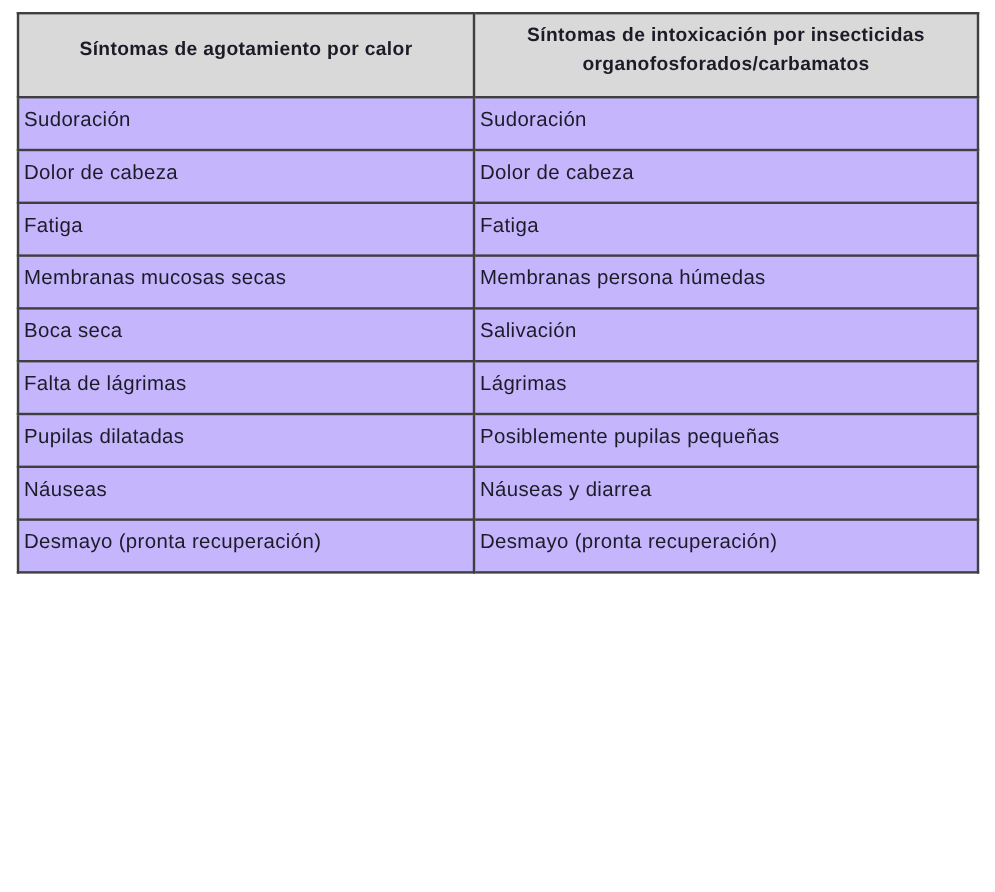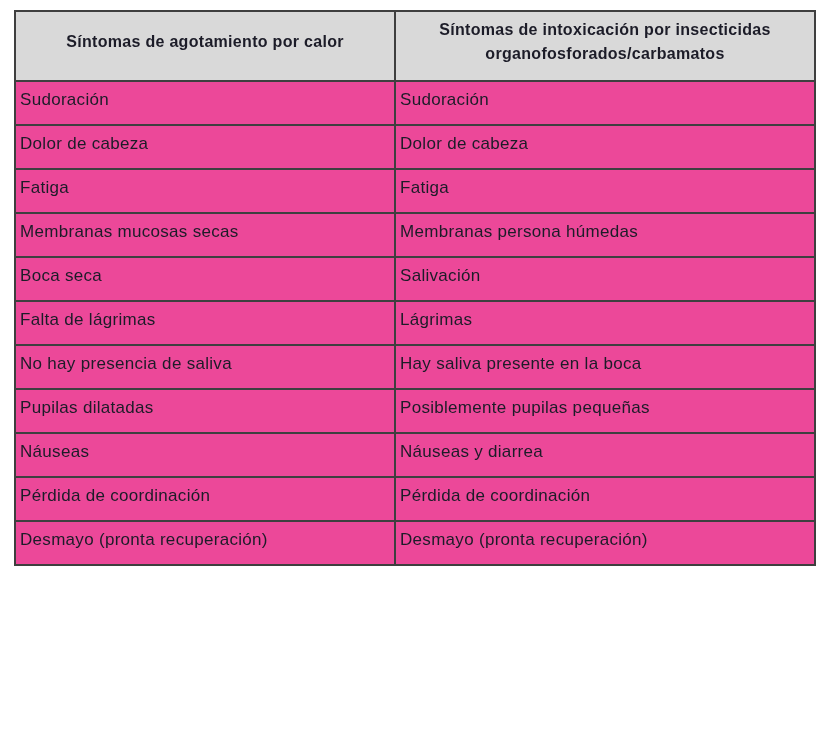--- a/index.html
+++ b/index.html
@@ -45,21 +45,21 @@
     vertical-align: middle;
     height: 68px;
     padding: 6px 20px 14px 20px;
     line-height: 1.5;
   }
   table.symptoms td {
     height: 44px;
     vertical-align: top;
     padding: 6px 4px 4px 4px;
     line-height: 1.45;
-    background: #ec4899;
+    background: #c4b5fd;
   }
   col.col-left  { width: 47.5%; }
   col.col-right { width: 52.5%; }
 </style>
 </head>
 <body>
 
 <div class="page">
   <table class="symptoms">
     <colgroup>
@@ -91,34 +91,26 @@
         </tr>
         <tr>
           <td>Boca seca</td>
           <td>Salivación</td>
         </tr>
         <tr>
           <td>Falta de lágrimas</td>
           <td>Lágrimas</td>
         </tr>
         <tr>
-          <td>No hay presencia de saliva</td>
-          <td>Hay saliva presente en la boca</td>
-        </tr>
-        <tr>
           <td>Pupilas dilatadas</td>
           <td>Posiblemente pupilas pequeñas</td>
         </tr>
         <tr>
           <td>Náuseas</td>
           <td>Náuseas y diarrea</td>
-        </tr>
-        <tr>
-          <td>Pérdida de coordinación</td>
-          <td>Pérdida de coordinación</td>
         </tr>
         <tr>
           <td>Desmayo (pronta recuperación)</td>
           <td>Desmayo (pronta recuperación)</td>
         </tr>
       </tbody>
   </table>
 </div>
 
 </body></html>

